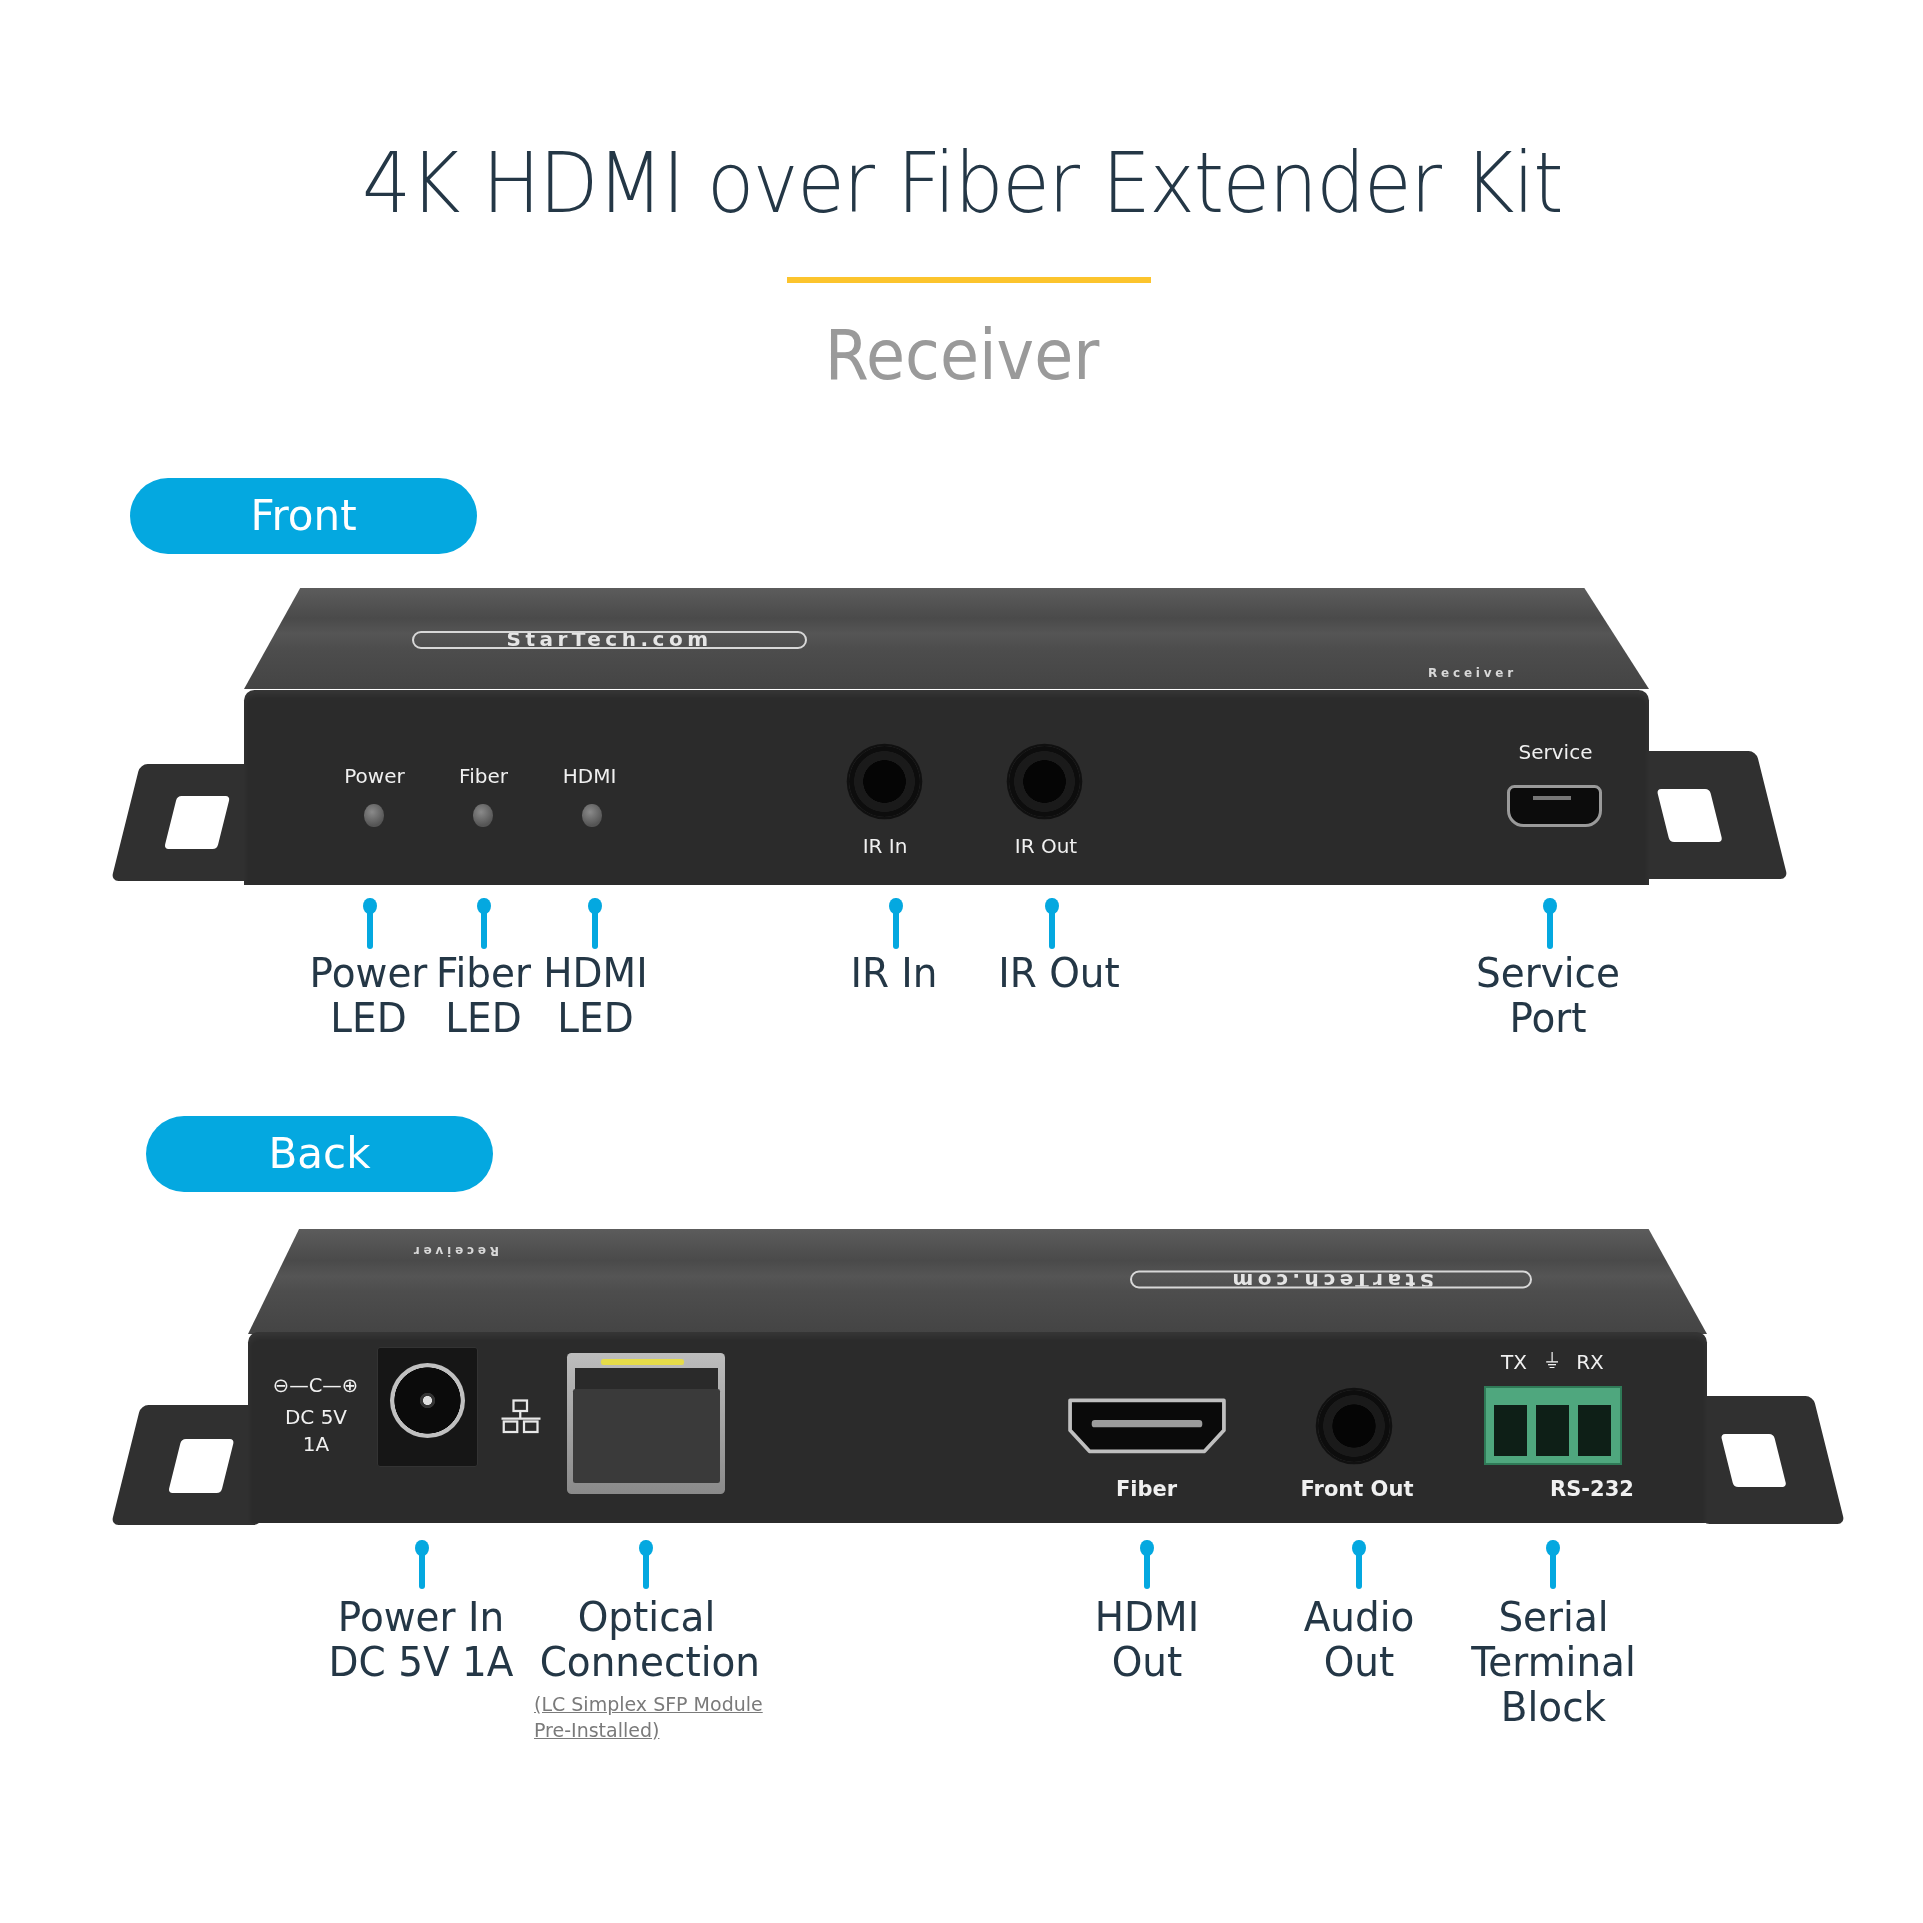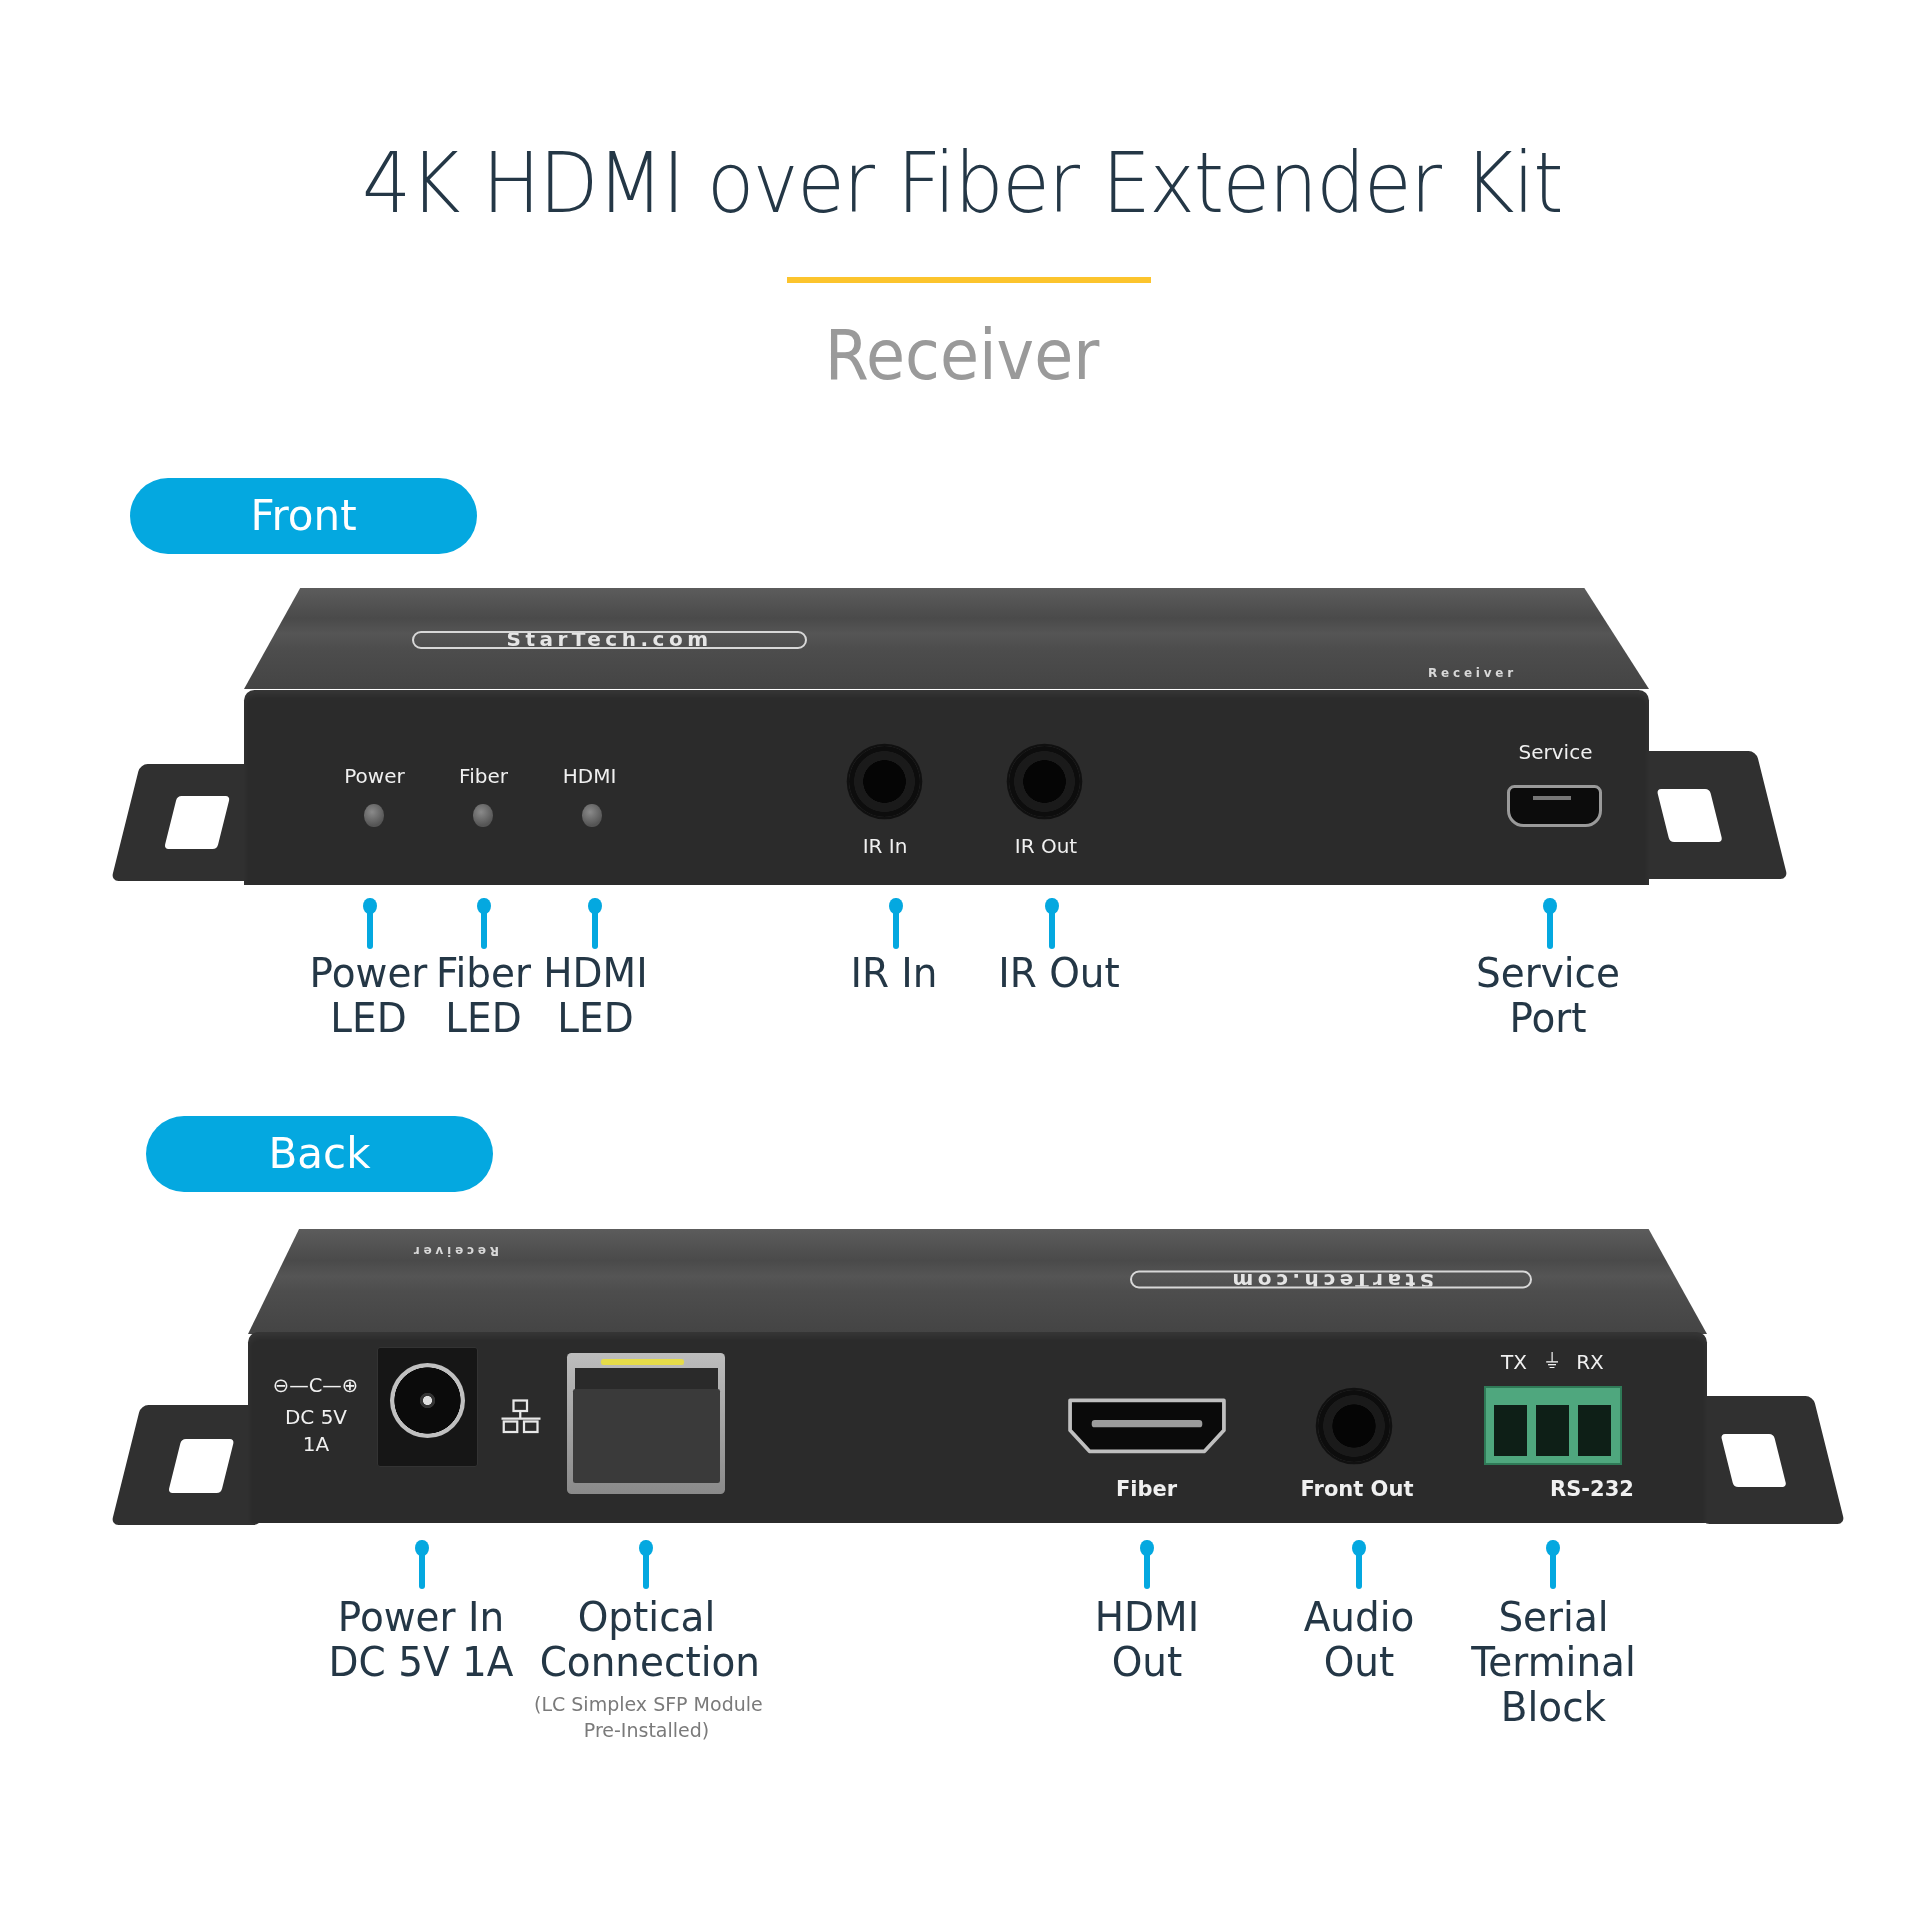--- a/index.html
+++ b/index.html
@@ -35,21 +35,21 @@
   .logo-oval { border: 2.3px solid #d8d8d8; border-radius: 15px; color: #e5e5e5; font-weight: bold;
                font-size: 20px; text-align: center; line-height: 13.5px; letter-spacing: 4.5px; overflow: hidden; }
   .imprint { color: #d8d8d8; font-weight: bold; font-size: 12px; letter-spacing: 3.8px; white-space: nowrap; }
 
   
   .pin { width: 6px; border-radius: 3px; background: #04a8e0; }
   .pin::before { content: ""; position: absolute; left: -3.8px; top: -4.5px; width: 13.5px; height: 16.5px;
                  border-radius: 50%; background: #04a8e0; }
   .label { color: #243746; font-size: 41px; line-height: 45px; text-align: center; white-space: nowrap;
            transform: scaleX(0.95); }
-  .note { color: #7a7a7a; font-size: 19px; line-height: 25.6px; text-align: center; white-space: nowrap; }
+  .note { color: #7a7a7a; font-size: 19px; line-height: 25.6px; white-space: nowrap; text-decoration: underline; }
 
   svg { display: block; }
 </style>
 </head>
 <body>
 
 <div class="abs title">4K HDMI over Fiber Extender Kit</div>
 <div class="abs divider"></div>
 <div class="abs subtitle">Receiver</div>
 

